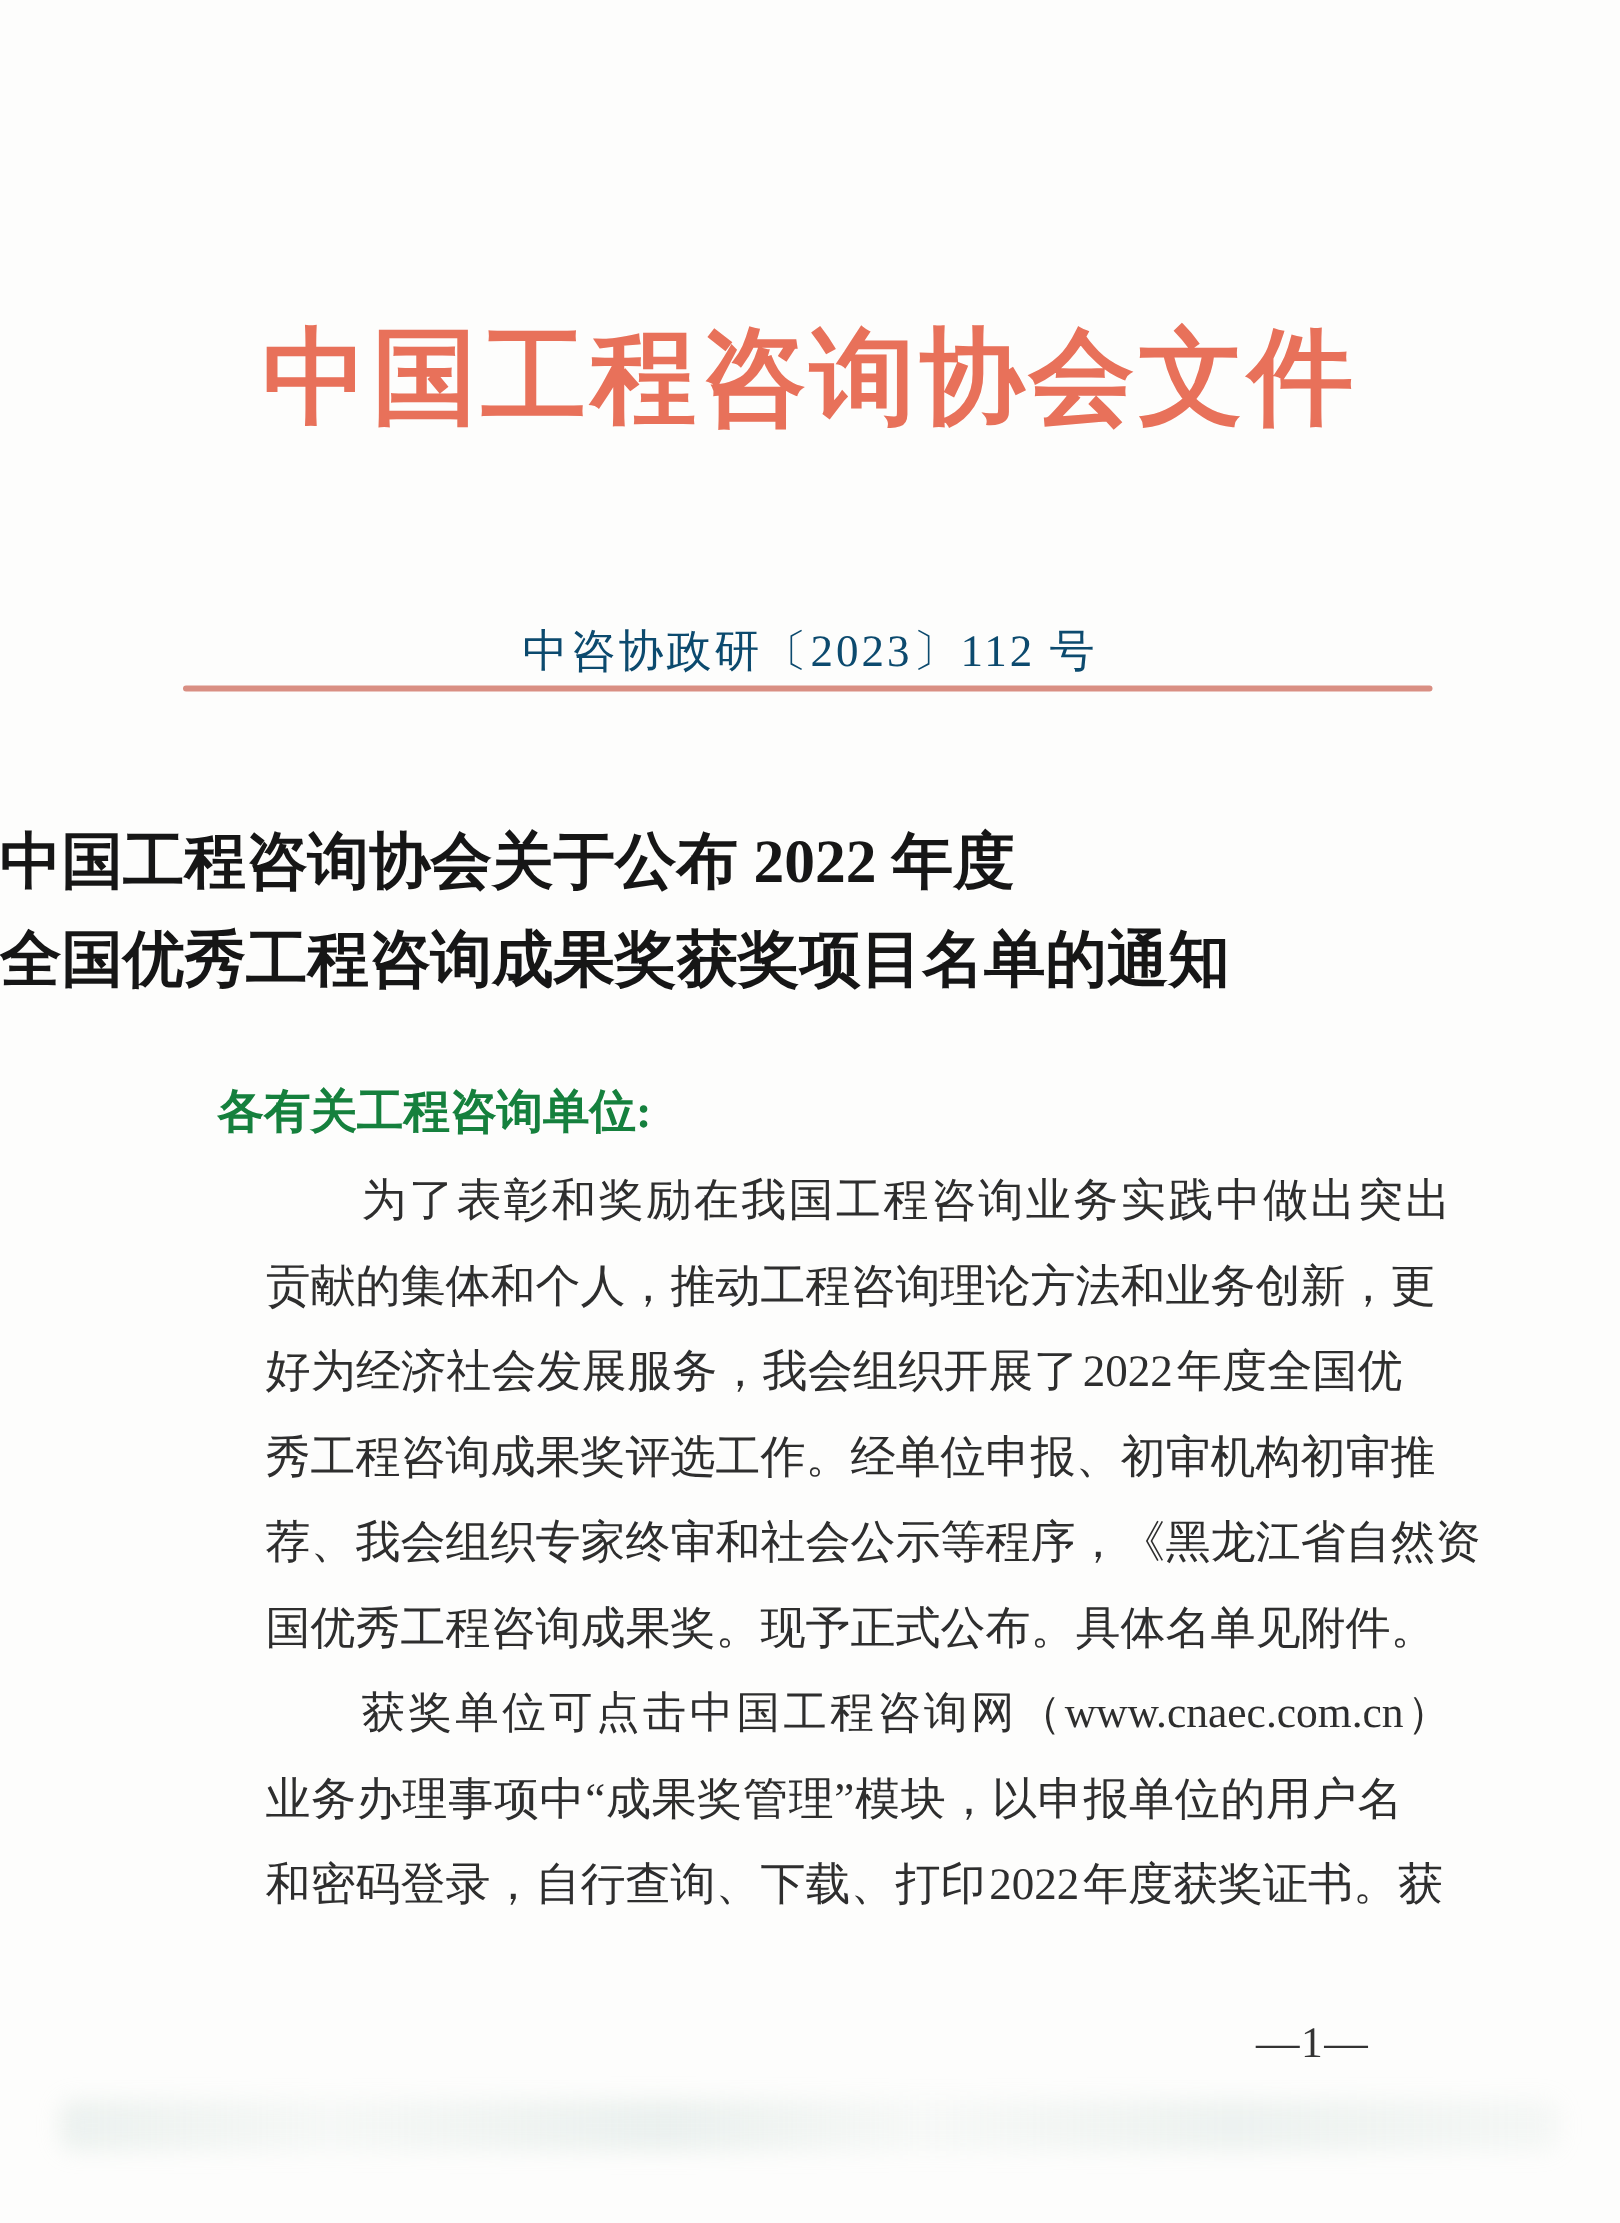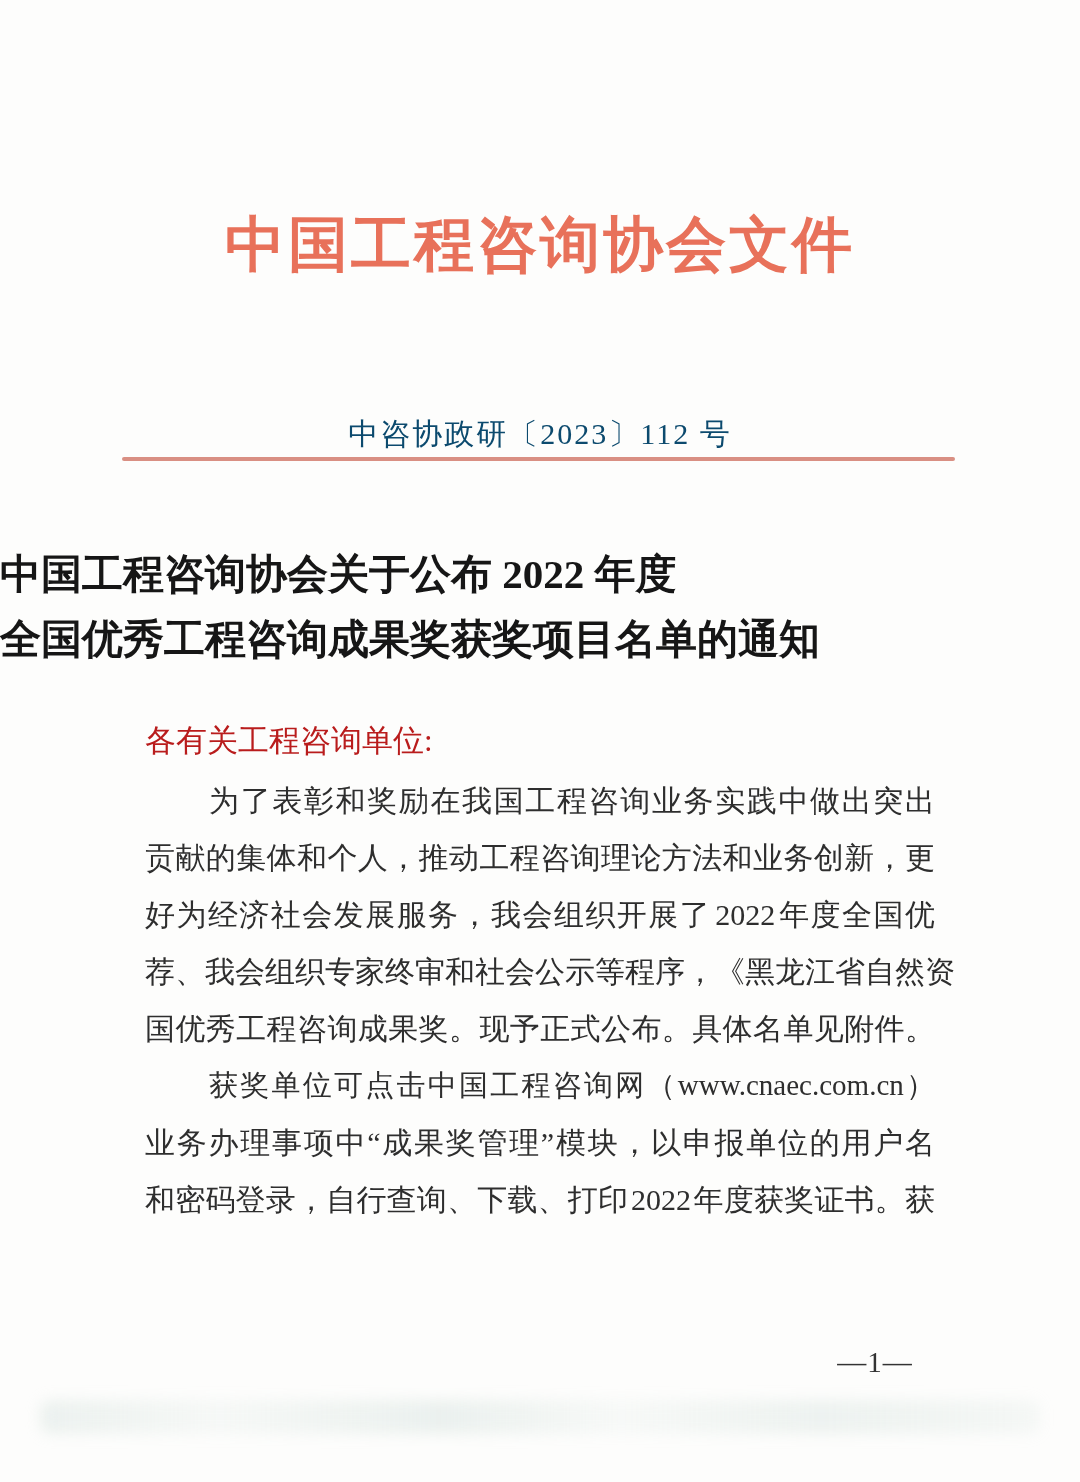--- a/index.html
+++ b/index.html
@@ -12,21 +12,21 @@
     font-family: "Liberation Serif", "DejaVu Serif", serif;
   }
   .page { position: absolute; inset: 0; }
 
   .masthead {
     position: absolute;
     top: 205px;
     left: 0;
     width: 100%;
     text-align: center;
-    font-size: 60px;
+    font-size: 70px;
     font-weight: 700;
     letter-spacing: 3px;
     color: #E8715A;
     white-space: nowrap;
   }
 
   .doc-number {
     position: absolute;
     top: 414px;
     left: 0;
@@ -59,40 +59,41 @@
     line-height: 65px;
     letter-spacing: 0px;
   }
 
   .salutation {
     position: absolute;
     top: 720px;
     left: 145px;
     width: 790px;
     font-size: 31px;
-    font-weight: 400;
-    color: #b91c1c;
+    font-weight: 700;
+    color: #15803d;
   }
 
   .body-block {
     position: absolute;
     top: 772px;
     left: 145px;
     width: 790px;
     color: #2e2e2e;
   }
   .line {
     height: 57px;
     line-height: 57px;
     font-size: 30px;
     text-align: justify;
     text-align-last: justify;
     word-spacing: -5px;
     white-space: nowrap;
     overflow: visible;
+    margin-left: 32px;
   }
   .line.indent { padding-left: 64px; width: 726px; }
   .line.tight { font-size: 29px; }
 
   .page-number {
     position: absolute;
     top: 1346px;
     left: 800px;
     width: 150px;
     text-align: center;
@@ -133,20 +134,21 @@
     <div>中国工程咨询协会关于公布 2022 年度</div>
     <div>全国优秀工程咨询成果奖获奖项目名单的通知</div>
   </div>
 
   <div class="salutation">各有关工程咨询单位:</div>
 
   <div class="body-block">
     <div class="line indent">为了表彰和奖励在我国工程咨询业务实践中做出突出</div>
     <div class="line">贡献的集体和个人，推动工程咨询理论方法和业务创新，更</div>
     <div class="line">好为经济社会发展服务，我会组织开展了 2022 年度全国优</div>
+    <div class="line">秀工程咨询成果奖评选工作。经单位申报、初审机构初审推</div>
     <div class="line">荐、我会组织专家终审和社会公示等程序，《黑龙江省自然资</div>
     <div class="line">国优秀工程咨询成果奖。现予正式公布。具体名单见附件。</div>
     <div class="line indent tight">获奖单位可点击中国工程咨询网（www.cnaec.com.cn）</div>
     <div class="line">业务办理事项中“成果奖管理”模块，以申报单位的用户名</div>
     <div class="line">和密码登录，自行查询、下载、打印 2022 年度获奖证书。获</div>
   </div>
 
   <div class="page-number">—1—</div>
 
   <div class="bleed-through"></div>

